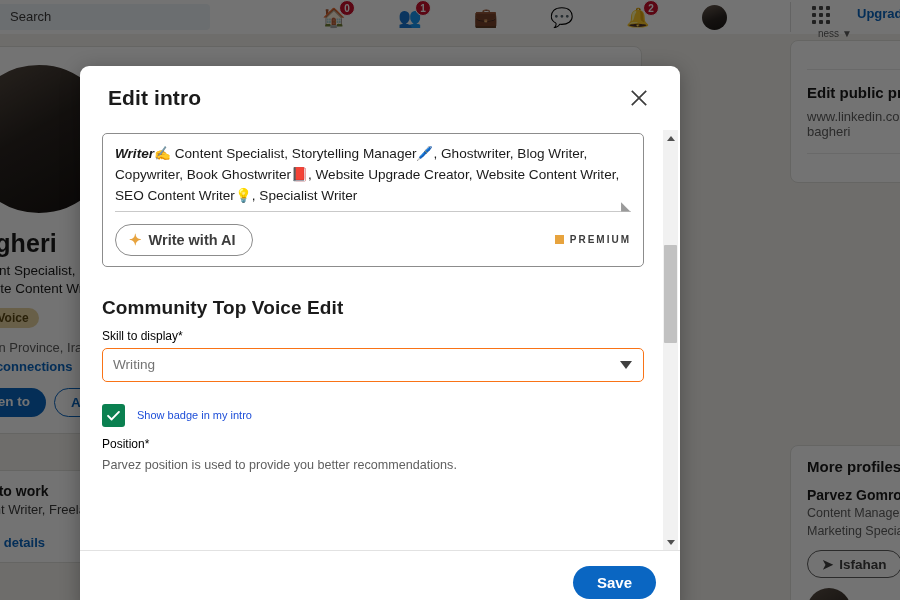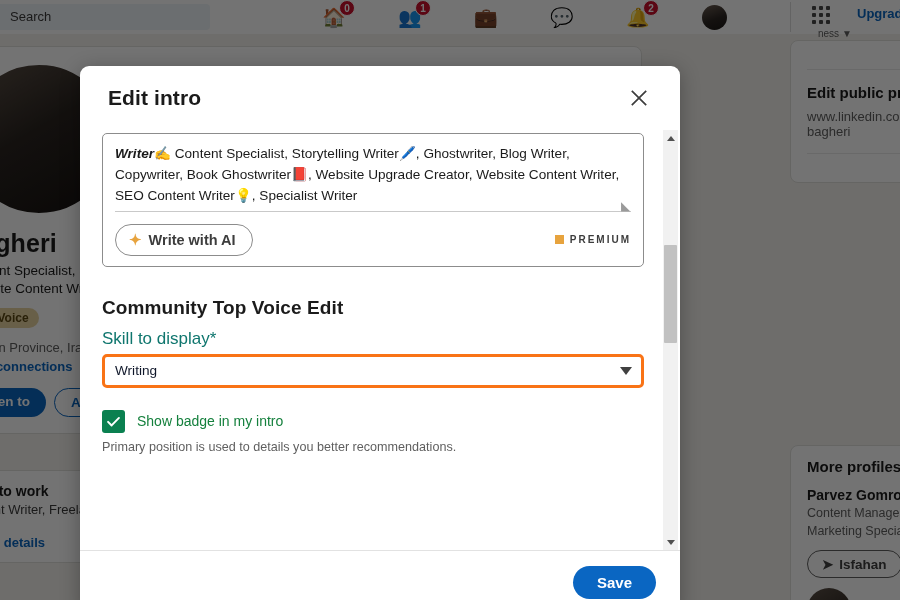--- a/index.html
+++ b/index.html
@@ -353,36 +353,36 @@
 
   
   .section-title {
     font-size: 19px;
     font-weight: 600;
     color: #1b1b1b;
     margin-top: 30px;
     letter-spacing: .1px;
   }
   .field-label {
-    font-size: 17px;
-    color: #0f766e;
+    font-size: 12px;
+    color: #000000;
     margin-top: 10px;
   }
   .select-wrap {
     position: relative;
     margin-top: 5px;
   }
   .select-box {
     width: 100%;
     height: 34px;
-    border: 3px solid #f97316;
+    border: 1px solid #f97316;
     border-radius: 5px;
     background: #fff;
     font-size: 13.6px;
-    color: #0f172a;
+    color: #737373;
     padding: 0 34px 0 10px;
     display: flex;
     align-items: center;
     cursor: pointer;
   }
   .select-caret {
     position: absolute;
     right: 12px; top: 50%;
     transform: translateY(-50%);
     width: 0; height: 0;
@@ -408,22 +408,22 @@
     border-radius: 3px;
     background: #0a8050;
     display: flex;
     align-items: center;
     justify-content: center;
     cursor: pointer;
     flex: 0 0 23px;
   }
   .checkbox svg { display: block; }
   .check-label {
-    font-size: 14px;
-    color: #15803d;
+    font-size: 11px;
+    color: #1d4ed8;
   }
 
   
   #scrollbar {
     position: absolute;
     right: 2px; top: 0;
     width: 15px;
     height: 100%;
     background: #f1f1f1;
   }
@@ -583,21 +583,21 @@
       <svg width="20" height="20" viewBox="0 0 20 20" aria-hidden="true">
         <path d="M3.4 2.2 L10 8.8 L16.6 2.2 L17.8 3.4 L11.2 10 L17.8 16.6 L16.6 17.8 L10 11.2 L3.4 17.8 L2.2 16.6 L8.8 10 L2.2 3.4 Z" fill="#3d3d3d"></path>
       </svg>
     </div>
   </div>
 
   <div id="modal-body">
     <div id="modal-scroll-inner">
 
       <div class="composer">
-        <div class="composer-text"><span class="ital">Writer</span><span>✍️</span><span> Content Specialist, Storytelling Writer</span><span>🖊️</span><span>, Ghostwriter, Blog Writer, Copywriter, Book Ghostwriter</span><span>📕</span><span>, Website Upgrade Creator, Website Content Writer, SEO Content Writer</span><span>💡</span><span>, Specialist Writer</span></div>
+        <div class="composer-text"><span class="ital">Writer</span><span>✍️</span><span> Content Specialist, Storytelling Manager</span><span>🖊️</span><span>, Ghostwriter, Blog Writer, Copywriter, Book Ghostwriter</span><span>📕</span><span>, Website Upgrade Creator, Website Content Writer, SEO Content Writer</span><span>💡</span><span>, Specialist Writer</span></div>
         <div class="composer-underline">
           <span class="resize-grip">◢</span>
         </div>
         <div class="composer-row">
           <div class="ai-btn">
             <span class="ai-spark">✦</span>
             <span>Write with AI</span>
           </div>
           <div class="premium-tag">
             <span class="premium-sq"></span>
@@ -615,21 +615,22 @@
 
       <div class="check-row">
         <span class="checkbox">
           <svg width="15" height="15" viewBox="0 0 16 16" aria-hidden="true">
             <path d="M2.2 8.4 L6 12.2 L13.8 4.2" fill="none" stroke="#ffffff" stroke-width="2.1" stroke-linecap="round" stroke-linejoin="round"></path>
           </svg>
         </span>
         <span class="check-label">Show badge in my intro</span>
       </div>
 
-      <div class="helper-text">Primary position is used to details you better recommendations.</div>
+      <div class="field-label">Position*</div>
+      <div class="helper-text">Parvez position is used to provide you better recommendations.</div>
 
       <div style="height:40px"></div>
     </div>
 
     <div id="scrollbar">
       <div class="sb-arrow up">
         <span class="sb-tri-up"></span>
       </div>
       <div id="sb-thumb"></div>
       <div class="sb-arrow down">

